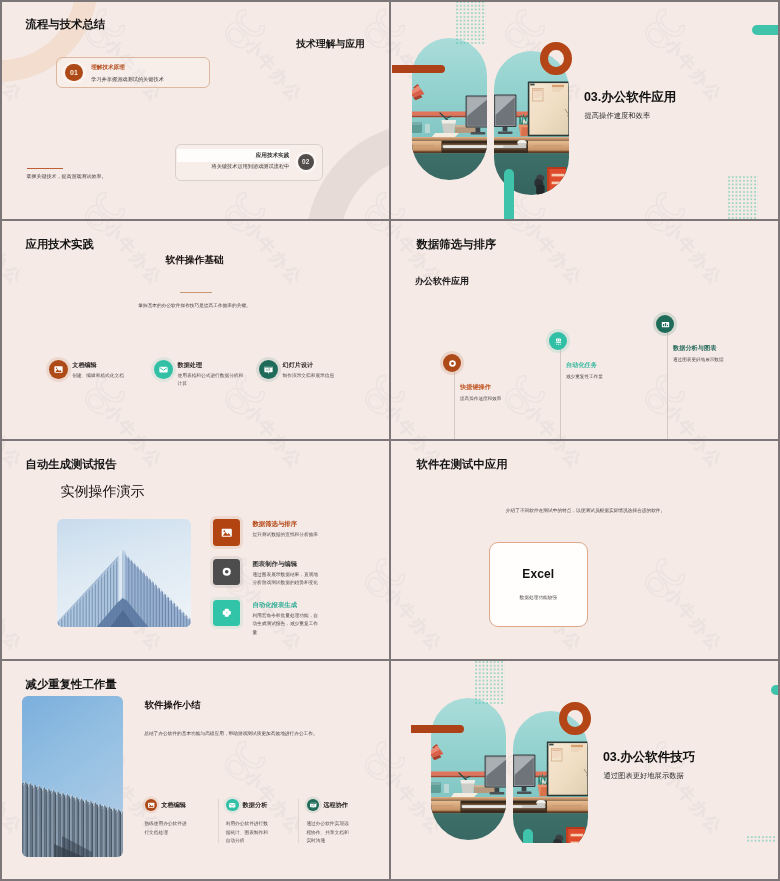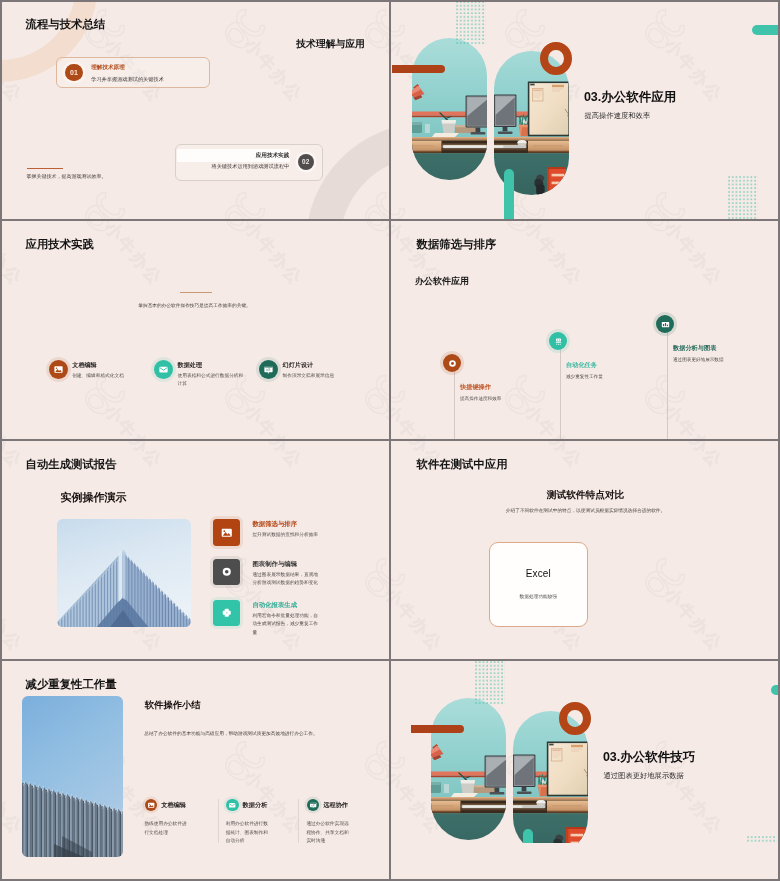--- a/index.html
+++ b/index.html
@@ -64,21 +64,21 @@
 
   
   .photo{position:absolute;border-radius:6px;overflow:hidden}
   .sqic{position:absolute;width:26.8px;height:26.8px;border-radius:3.5px;display:flex;align-items:center;justify-content:center}
   .r5t{position:absolute;font-size:6.4px;font-weight:700;line-height:1}
   .r5d{position:absolute;font-size:4.7px;color:#504a48;line-height:1.85;width:70px}
 
   
   .cmp{position:absolute;border-radius:9px;background:#fffefd;display:flex;flex-direction:column;
        align-items:center;justify-content:center;box-sizing:border-box}
-  .cmpt{font-size:10px;font-weight:400;color:#111;line-height:1;margin-bottom:16px;letter-spacing:.1px}
+  .cmpt{font-size:12px;font-weight:700;color:#111;line-height:1;margin-bottom:16px;letter-spacing:.1px}
   .cmpd{font-size:4.7px;color:#4e4846;line-height:1}
 
   
   .c7t{position:absolute;font-size:6.2px;font-weight:700;line-height:1;color:#251f1e}
   .c7d{position:absolute;font-size:4.7px;color:#504a48;line-height:1.78;width:45px}
   .vdiv{position:absolute;width:1px;background:#e0d5d1}
   .ic7{position:absolute;width:12.9px;height:12.9px;border-radius:50%;display:flex;align-items:center;justify-content:center}
 </style>
 </head>
 <body>
@@ -461,20 +461,21 @@
   <div class="tealbar" style="left:360.8px;top:25.4px;width:30px;height:9.2px;border-radius:5px 0 0 5px"></div>
   <div class="tealbar" style="left:112.7px;top:169.4px;width:10.1px;height:60px;border-radius:5px 5px 0 0"></div>
   <div class="bigring" style="left:149px;top:41.9px"></div>
 
   <div class="secno"><span>03.</span><span>办公软件应用</span></div>
   <div class="secsub">提高操作速度和效率</div>
 
 </div>
 <div class="slide s3">
 <div class="stitle">应用技术实践</div>
+<div class="chead" style="top:35px">软件操作基础</div>
 <div class="cline" style="left:180px;top:72.3px;width:32.3px"></div>
 <div class="cdesc" style="left:0;width:389px;top:83.6px;font-size:4.7px">掌握基本的办公软件操作技巧是提高工作效率的关键。</div>
 <div class="iccirc" style="left:48.5px;top:139.7px;background:#ad4a17;box-shadow:0 0 0 3px #ad4a171c">
         <svg viewBox="0 0 24 24" width="11" height="11" fill="none">
           <rect x="3" y="5" width="18" height="14" rx="1.6" fill="#fff"></rect>
           <path d="M5 17.2 L9.8 10.8 L13.2 15.2 L15.6 12.4 L19 17.2 Z" fill="#ad4a17"></path>
           <circle cx="7.6" cy="9.2" r="1.5" fill="#ad4a17"></circle>
         </svg>
       </div>
 <div class="it3t" style="left:72.3px;top:141.7px;color:#2a2524">文档编辑</div>
@@ -531,21 +532,21 @@
           <rect x="6.4" y="11" width="2.6" height="4.6" fill="#1f6b59"></rect>
           <rect x="10.7" y="8.8" width="2.6" height="6.8" fill="#1f6b59"></rect>
           <rect x="15" y="12.4" width="2.6" height="3.2" fill="#1f6b59"></rect>
         </svg>
       </div>
 <div class="p4t" style="left:282px;top:124.6px;color:#23695a">数据分析与图表</div>
 <div class="p4d" style="left:282px;top:136.2px">通过图表更好地展示数据</div>
 </div>
     <div class="slide s5">
 <div class="stitle">自动生成测试报告</div>
-<div style="position:absolute;left:60.5px;top:52px;font-size:11px;font-weight:700;color:#17100e;line-height:1">实例操作演示</div>
+<div style="position:absolute;left:60.5px;top:44px;font-size:14px;font-weight:400;color:#17100e;line-height:1">实例操作演示</div>
 <div class="photo" style="left:56.5px;top:78.9px;width:134px;height:108px">
 <svg width="134" height="108" viewBox="0 0 134 108">
  <defs>
   <linearGradient id="skyA" x1="0.1" y1="0" x2="0.45" y2="1">
     <stop offset="0%" stop-color="#c9dced"></stop>
               <stop offset="40%" stop-color="#dae7f2"></stop>
     <stop offset="100%" stop-color="#eaf1f7"></stop>
   </linearGradient>
  </defs>
  <rect width="134" height="108" fill="url(#skyA)"></rect>
@@ -717,21 +718,20 @@
         <svg viewBox="0 0 24 24" width="13.5" height="13.5">
           <path d="M9.6 5 h4.8 a1.3 1.3 0 0 1 1.3 1.3 v2.1 h2.1 a1.3 1.3 0 0 1 1.3 1.3 v4.6 a1.3 1.3 0 0 1 -1.3 1.3 h-2.1 v2.1 a1.3 1.3 0 0 1 -1.3 1.3 h-4.8 a1.3 1.3 0 0 1 -1.3 -1.3 v-2.1 h-2.1 a1.3 1.3 0 0 1 -1.3 -1.3 v-4.6 a1.3 1.3 0 0 1 1.3 -1.3 h2.1 v-2.1 a1.3 1.3 0 0 1 1.3 -1.3 Z" fill="#fff"></path>
           <circle cx="12" cy="12" r="1.7" fill="#31c4a8" opacity=".35"></circle>
         </svg>
       </div>
 <div class="r5t" style="left:252.4px;top:162px;color:#2fae96">自动化报表生成</div>
 <div class="r5d" style="left:252.4px;top:171.8px">利用宏命令和批量处理功能，自动生成测试报告，减少重复工作量</div>
 </div>
     <div class="slide s6">
 <div class="stitle">软件在测试中应用</div>
-<div class="chead" style="top:49.6px">测试软件特点对比</div>
 <div class="cdesc" style="left:0;width:389px;top:68.6px;font-size:4.7px">介绍了不同软件在测试中的特点，以便测试员根据实际情况选择合适的软件。</div>
 <div class="cmp" style="left:97.8px;top:102.1px;width:99px;height:84.6px;border:1px solid #dda98a">
         <div class="cmpt">Excel</div>
         <div class="cmpd">数据处理功能较强</div>
       </div>
 </div>
     <div class="slide s7">
 <div class="stitle">减少重复性工作量</div>
 <div style="position:absolute;left:144.8px;top:40.9px;font-size:9.3px;font-weight:700;color:#17100e;line-height:1">软件操作小结</div>
 <div style="position:absolute;left:144.2px;top:70.2px;width:195px;font-size:4.7px;color:#443c3a;line-height:1.8">总结了办公软件的基本功能与高级应用，帮助游戏测试质更加高效地进行办公工作。</div>

